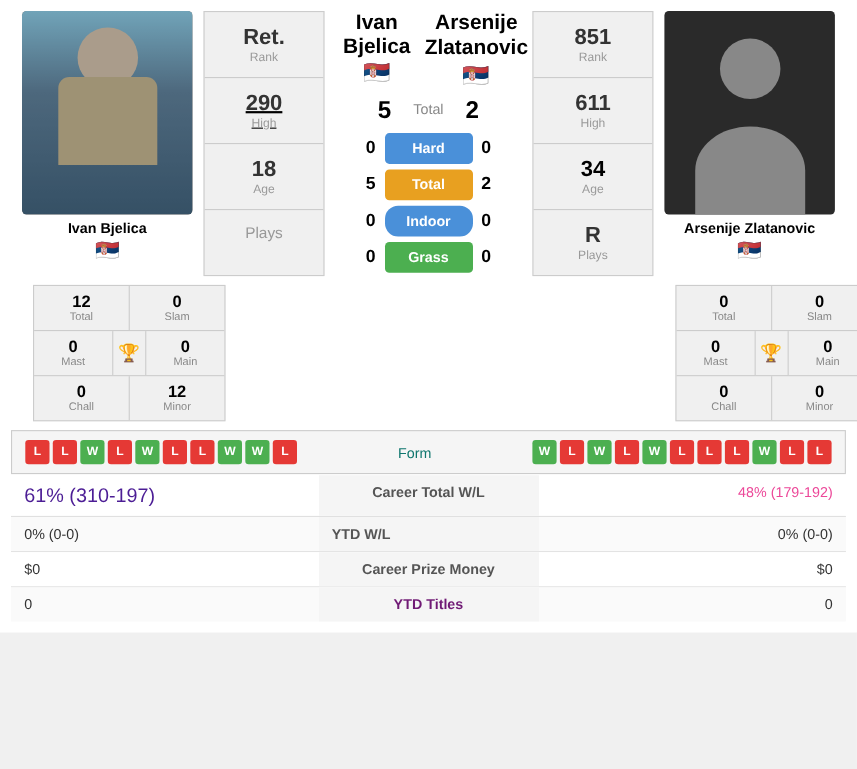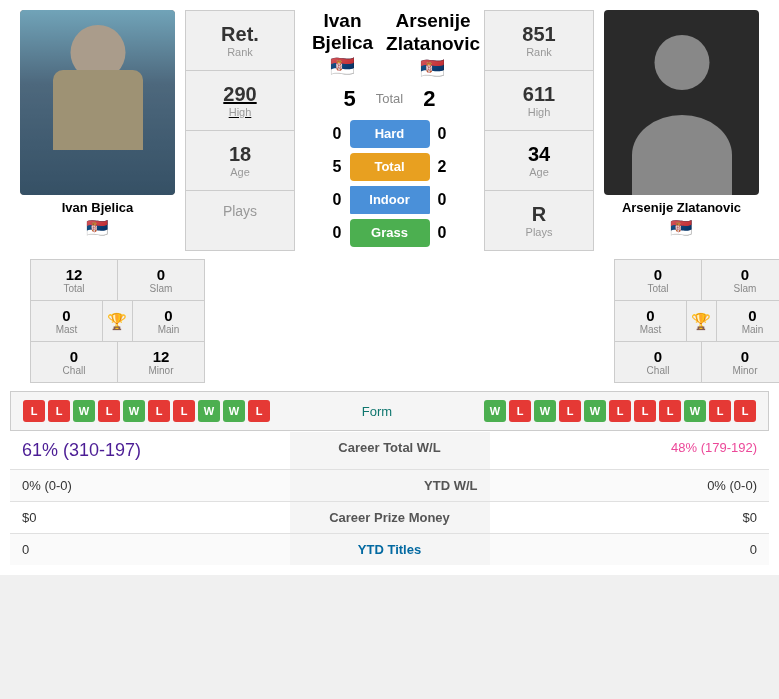--- a/index.html
+++ b/index.html
@@ -70,21 +70,21 @@
           <button style="width:80px; height:28px; background:#4a90d9; border:none; border-radius:4px; color:#fff; font-weight:bold; font-size:13px; cursor:pointer;">Hard</button>
           <span style="font-size:16px; font-weight:bold; width:20px; text-align:left;">0</span>
         </div>
         <div style="display:flex; align-items:center; justify-content:center; gap:8px;">
           <span style="font-size:16px; font-weight:bold; width:20px; text-align:right;">5</span>
           <button style="width:80px; height:28px; background:#e8a020; border:none; border-radius:4px; color:#fff; font-weight:bold; font-size:13px; cursor:pointer;">Total</button>
           <span style="font-size:16px; font-weight:bold; width:20px; text-align:left;">2</span>
         </div>
         <div style="display:flex; align-items:center; justify-content:center; gap:8px;">
           <span style="font-size:16px; font-weight:bold; width:20px; text-align:right;">0</span>
-          <button style="width:80px; height:28px; background:#4a90d9; border:none; border-radius:1px; color:#fff; font-weight:bold; font-size:13px; cursor:pointer;">Indoor</button>
+          <button style="width:80px; height:28px; background:#4a90d9; border:none; border-radius:12px; color:#fff; font-weight:bold; font-size:13px; cursor:pointer;">Indoor</button>
           <span style="font-size:16px; font-weight:bold; width:20px; text-align:left;">0</span>
         </div>
         <div style="display:flex; align-items:center; justify-content:center; gap:8px;">
           <span style="font-size:16px; font-weight:bold; width:20px; text-align:right;">0</span>
           <button style="width:80px; height:28px; background:#4caf50; border:none; border-radius:4px; color:#fff; font-weight:bold; font-size:13px; cursor:pointer;">Grass</button>
           <span style="font-size:16px; font-weight:bold; width:20px; text-align:left;">0</span>
         </div>
       </div>
     </div>
 
@@ -233,27 +233,27 @@
   </div>
 
   <div>
     <div style="display:flex; border-bottom:1px solid #e0e0e0; background:#fff;">
       <div style="flex:1; padding:8px 12px; font-size:18px; color:#4c1d95;">61% (310-197)</div>
       <div style="width:200px; text-align:center; padding:8px 12px; font-size:13px; font-weight:bold; color:#555; background:#f5f5f5;">Career Total W/L</div>
       <div style="flex:1; padding:8px 12px; font-size:13px; color:#ec4899; text-align:right;">48% (179-192)</div>
     </div>
     <div style="display:flex; border-bottom:1px solid #e0e0e0; background:#fafafa;">
       <div style="flex:1; padding:8px 12px; font-size:13px; color:#333;">0% (0-0)</div>
-      <div style="width:200px; text-align:right; padding:8px 12px; font-size:13px; font-weight:bold; color:#555; background:#f5f5f5;">YTD W/L</div>
+      <div style="width:200px; text-align:left; padding:8px 12px; font-size:13px; font-weight:bold; color:#555; background:#f5f5f5;">YTD W/L</div>
       <div style="flex:1; padding:8px 12px; font-size:13px; color:#333; text-align:right;">0% (0-0)</div>
     </div>
     <div style="display:flex; border-bottom:1px solid #e0e0e0; background:#fff;">
       <div style="flex:1; padding:8px 12px; font-size:13px; color:#333;">$0</div>
       <div style="width:200px; text-align:center; padding:8px 12px; font-size:13px; font-weight:bold; color:#555; background:#f5f5f5;">Career Prize Money</div>
       <div style="flex:1; padding:8px 12px; font-size:13px; color:#333; text-align:right;">$0</div>
     </div>
     <div style="display:flex; background:#fafafa;">
       <div style="flex:1; padding:8px 12px; font-size:13px; color:#333;">0</div>
-      <div style="width:200px; text-align:center; padding:8px 12px; font-size:13px; font-weight:bold; color:#0369a1; background:#f5f5f5;">YTD Titles</div>
+      <div style="width:200px; text-align:center; padding:8px 12px; font-size:13px; font-weight:bold; color:#701a75; background:#f5f5f5;">YTD Titles</div>
       <div style="flex:1; padding:8px 12px; font-size:13px; color:#333; text-align:right;">0</div>
     </div>
   </div>
 </div>
 
 </body></html>

